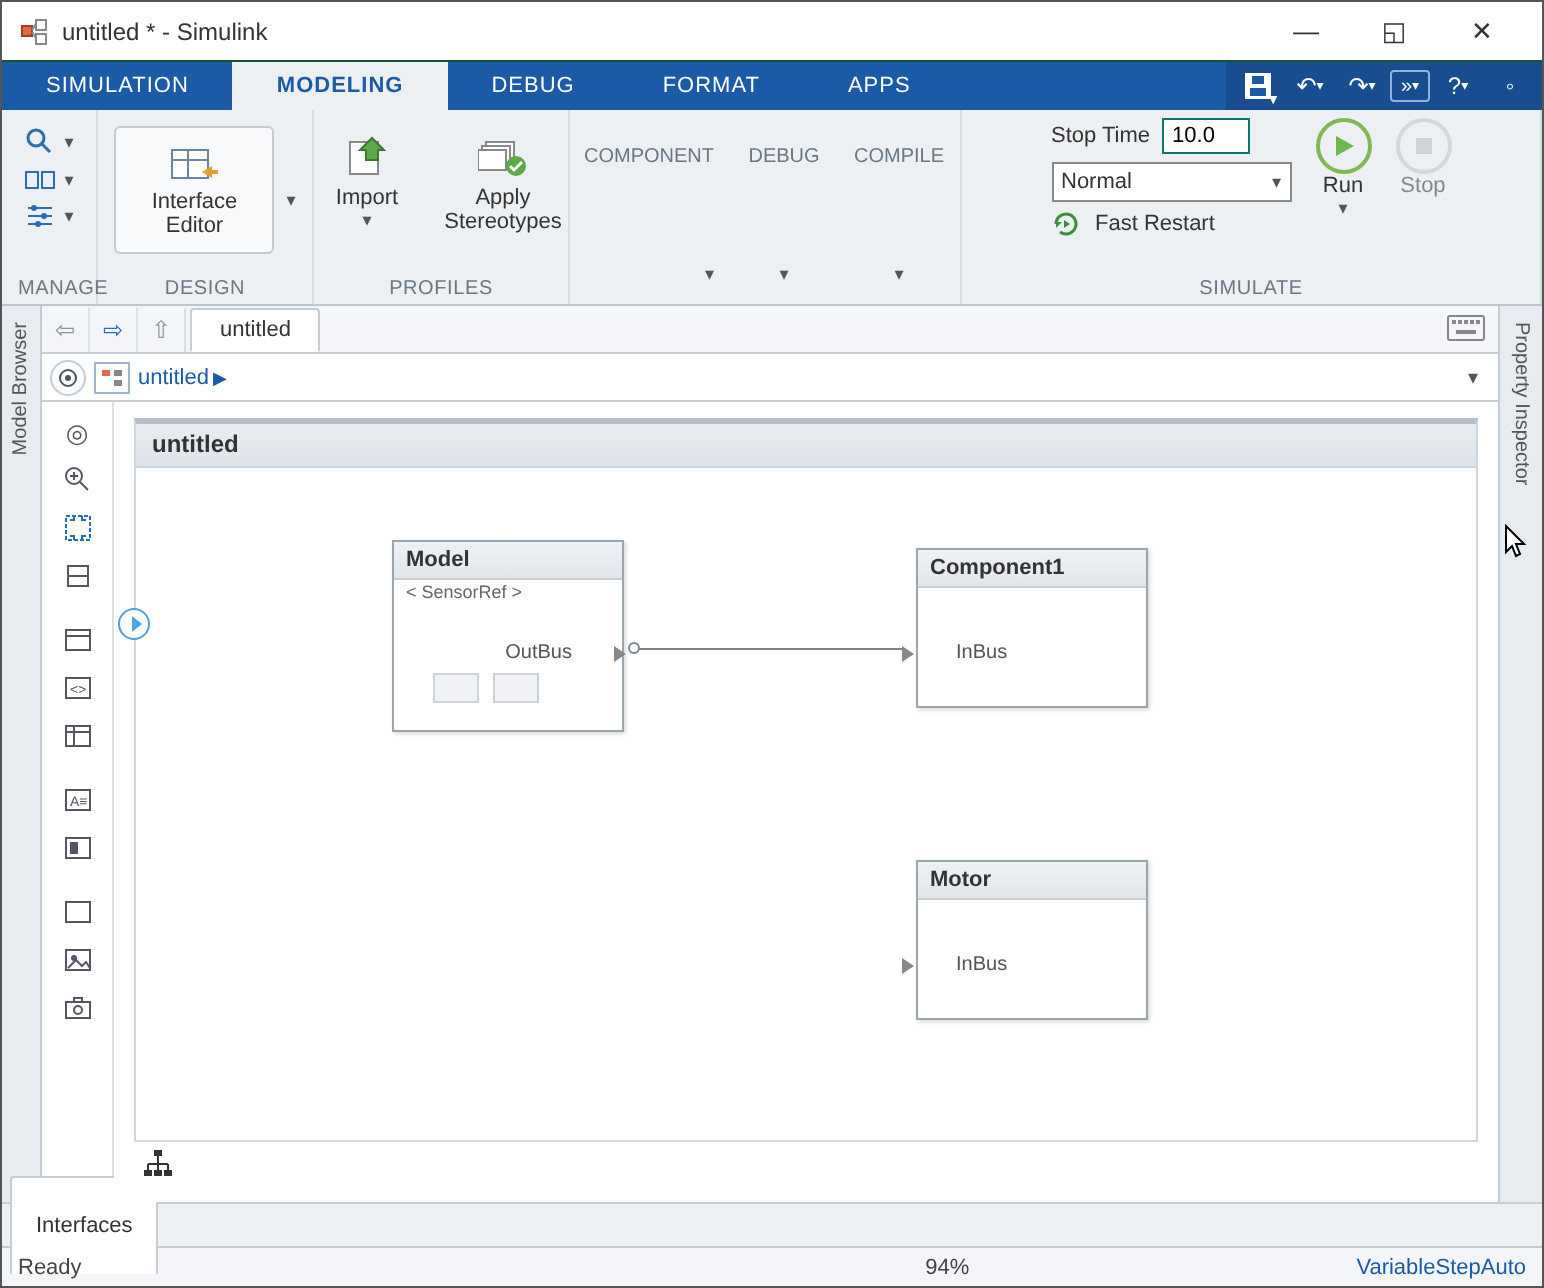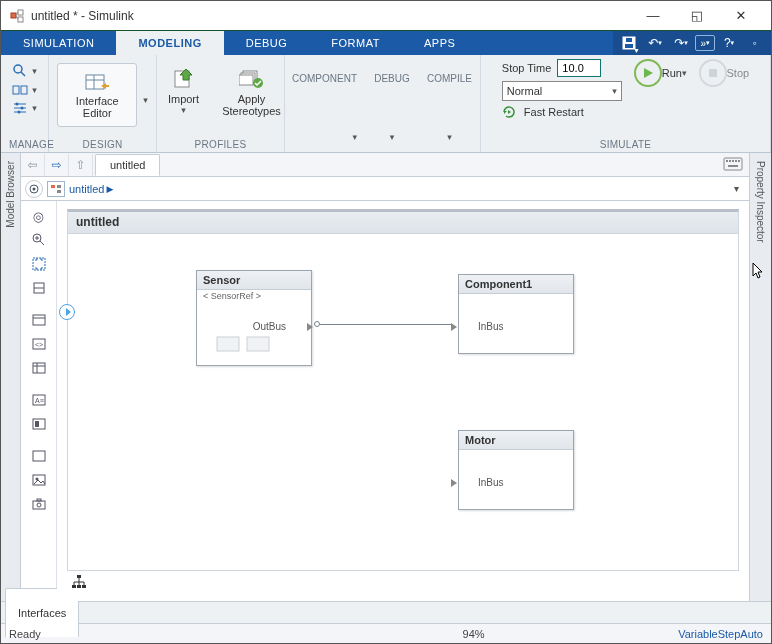--- a/index.html
+++ b/index.html
@@ -29,21 +29,21 @@
 .caret { font-size:9px; color:#555; }
 .mini-col { display:flex; flex-direction:column; gap:4px; }
 .mini-row { display:flex; align-items:center; gap:4px; }
 
 .sim-group { padding:4px 10px 0; display:flex; flex-direction:column; }
 .sim-body { display:flex; gap:12px; align-items:flex-start; }
 .sim-controls { display:flex; flex-direction:column; gap:4px; }
 .sim-row { display:flex; align-items:center; gap:6px; font-size:11px; }
 .sim-input { width:44px; height:18px; border:1px solid #0f766e; padding:0 4px; font-size:11px; }
 .sim-select { width:120px; height:20px; border:1px solid #888; background:#fff; font-size:11px; padding:0 4px; display:flex; align-items:center; justify-content:space-between; }
-.run-stack { display:flex; flex-direction:row; align-items:center; gap:0; font-size:11px; }
+.run-stack { display:flex; flex-direction:column; align-items:center; gap:0; font-size:11px; }
 .run-icon { width:28px; height:28px; border-radius:50%; border:2px solid #7fb954; display:flex; align-items:center; justify-content:center; }
 .stop-icon { width:28px; height:28px; border-radius:50%; border:2px solid #c0c6cc; display:flex; align-items:center; justify-content:center; }
 
 
 .main { display:flex; height: calc(644px - 30px - 24px - 98px - 22px - 20px - 2px); }
 .left-strip { width:20px; background:#e8ecf0; border-right:1px solid #c6cdd5; display:flex; flex-direction:column; align-items:center; padding-top:8px; gap:4px; }
 .left-strip .vtext { writing-mode: vertical-rl; transform: rotate(180deg); font-size:10px; color:#555; }
 .right-strip { width:22px; background:#e8ecf0; border-left:1px solid #c6cdd5; display:flex; flex-direction:column; align-items:center; padding-top:8px; }
 .right-strip .vtext { writing-mode: vertical-rl; font-size:10px; color:#555; }
 .center { flex:1; display:flex; flex-direction:column; }
@@ -399,21 +399,21 @@
         <div style="flex:1"></div>
         <div class="pbtn" style="font-size:10px;">»</div>
       </div>
 
       <div class="canvas-wrap">
         <div class="canvas">
           <div class="canvas-title">untitled</div>
           <div class="triangle-marker"></div>
 
           <div class="block" style="left:128px; top:58px; width:116px; height:96px;">
-            <div class="block-header">Sensor</div>
+            <div class="block-header">Model</div>
             <div class="block-sub">&lt; SensorRef &gt;</div>
             <svg style="position:absolute;left:18px;bottom:10px;" width="60" height="22" viewBox="0 0 60 22">
                 <rect x="2" y="4" width="22" height="14" fill="#f0f2f4" stroke="#ccd2d8"></rect>
                 <rect x="32" y="4" width="22" height="14" fill="#f0f2f4" stroke="#ccd2d8"></rect>
               </svg>
             <div class="port out" style="right:-2px; top:50px;">
               <span>OutBus</span>
               <div class="port-tri"></div>
             </div>
           </div>

